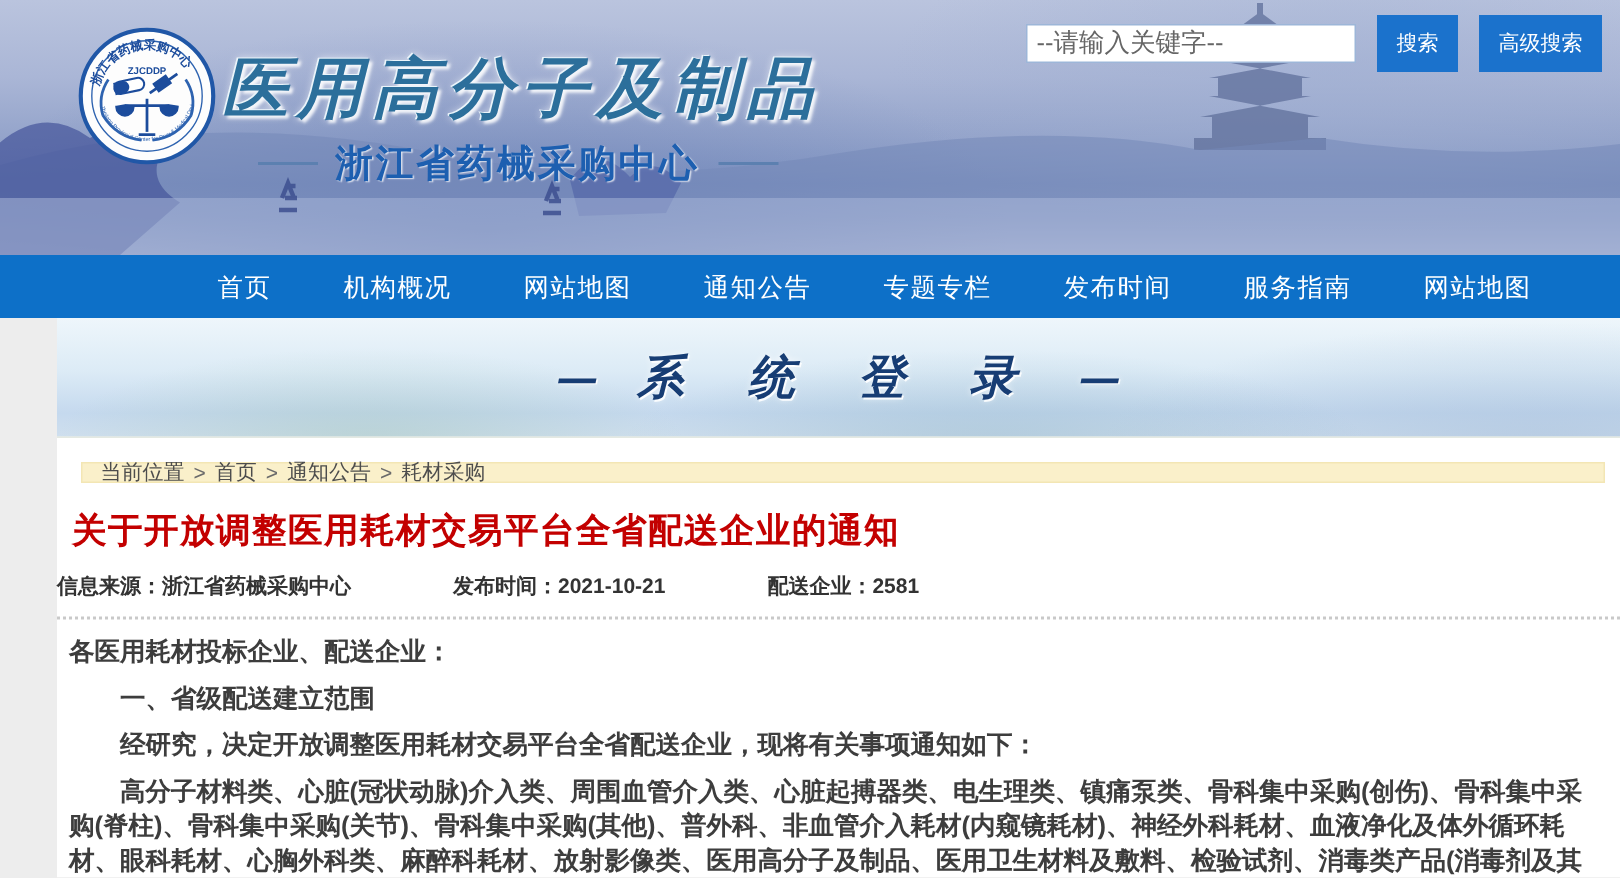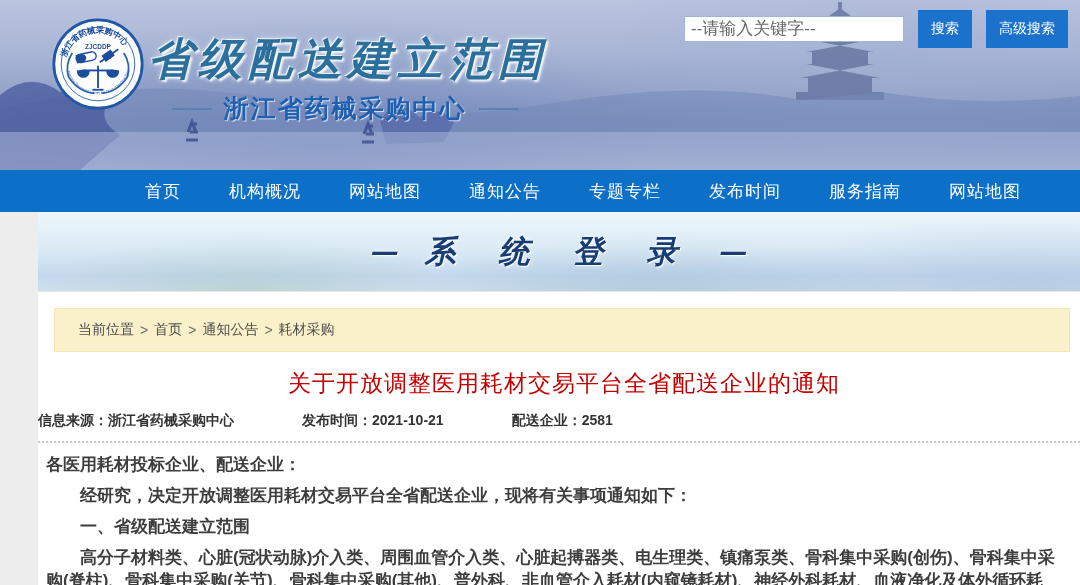--- a/index.html
+++ b/index.html
@@ -85,28 +85,28 @@
   }
   .login-title .dash { letter-spacing:0; font-size:28px; }
 
   
   .content {
     margin-left:38px; width:1042px; height:293px;
     background:#fff; padding-top:16px;
   }
   .breadcrumb {
     margin:0 10px 0 16px; background:#faf0ca; border:1px solid #f3e6b4;
-    height:44px; display:flex; align-items:center; padding:0 23px;
+    height:14px; display:flex; align-items:center; padding:0 12px;
     font-size:14px; color:#4d4d4d;
   }
   .breadcrumb .sep { margin:0 6px; color:#6b6b6b; }
   .breadcrumb .crumb { cursor:pointer; }
   .article-title {
-    margin-top:16px; text-align:center;
-    font-size:23px; font-weight:normal; color:#c30000; letter-spacing:1px;padding-left:10px;
+    margin-top:16px; 
+    font-size:23px; font-weight:bold; color:#c30000; letter-spacing:1px;padding-left:10px;
   }
   .meta-row {
     margin-top:13px; display:flex; justify-content:flex-start; gap:68px;
     font-size:14px; color:#333; font-weight:bold;
   }
   .dotted-sep {
     margin-top:11px; border-bottom:2px dotted #c9c9c9; height:0;
   }
   .article-body {
     padding:10px 10px 0 8px;
@@ -176,21 +176,21 @@
       <line x1="44" y1="78" x2="56" y2="78"></line>
     </g>
 
     <path d="M18,64 q-4,-14 4,-26 M18,64 q10,16 28,18" stroke="#2e63b0" stroke-width="2" fill="none"></path>
     <path d="M82,64 q4,-14 -4,-26 M82,64 q-10,16 -28,18" stroke="#2e63b0" stroke-width="2" fill="none"></path>
     <text font-size="4" fill="#2e63b0">
       <textPath href="#arcBot" startOffset="2%">Zhejiang Provincial Center for Drug &amp; Medical Device Procurement</textPath>
     </text>
   </svg>
 
-  <div class="site-title">省级配送建立范围</div>
+  <div class="site-title">医用高分子及制品</div>
 
   <div class="site-subtitle-row">
     <span class="dash-line"></span>
     <span class="site-subtitle">浙江省药械采购中心</span>
     <span class="dash-line"></span>
   </div>
 
   <div class="search-area">
     <input class="search-input" type="text" placeholder="--请输入关键字--" style="">
     <button class="btn-blue">搜索</button>
@@ -234,18 +234,18 @@
   <div class="meta-row">
     <span><span>信息来源：</span><span>浙江省药械采购中心</span></span>
     <span><span>发布时间：</span><span>2021-10-21</span></span>
     <span><span>配送企业：</span><span>2581</span></span>
   </div>
 
   <div class="dotted-sep"></div>
 
   <div class="article-body">
     <p>各医用耗材投标企业、配送企业：</p>
+    <p class="indent">一、省级配送建立范围</p>
     <p class="indent">经研究，决定开放调整医用耗材交易平台全省配送企业，现将有关事项通知如下：</p>
-    <p class="indent">一、省级配送建立范围</p>
     <p class="indent">高分子材料类、心脏(冠状动脉)介入类、周围血管介入类、心脏起搏器类、电生理类、镇痛泵类、骨科集中采购(创伤)、骨科集中采购(脊柱)、骨科集中采购(关节)、骨科集中采购(其他)、普外科、非血管介入耗材(内窥镜耗材)、神经外科耗材、血液净化及体外循环耗材、眼科耗材、心胸外科类、麻醉科耗材、放射影像类、医用高分子及制品、医用卫生材料及敷料、检验试剂、消毒类产品(消毒剂及其他)、整形（口腔）类、其他周边医用耗材类产品。</p>
   </div>
 
 </div>
 
 </body></html>

